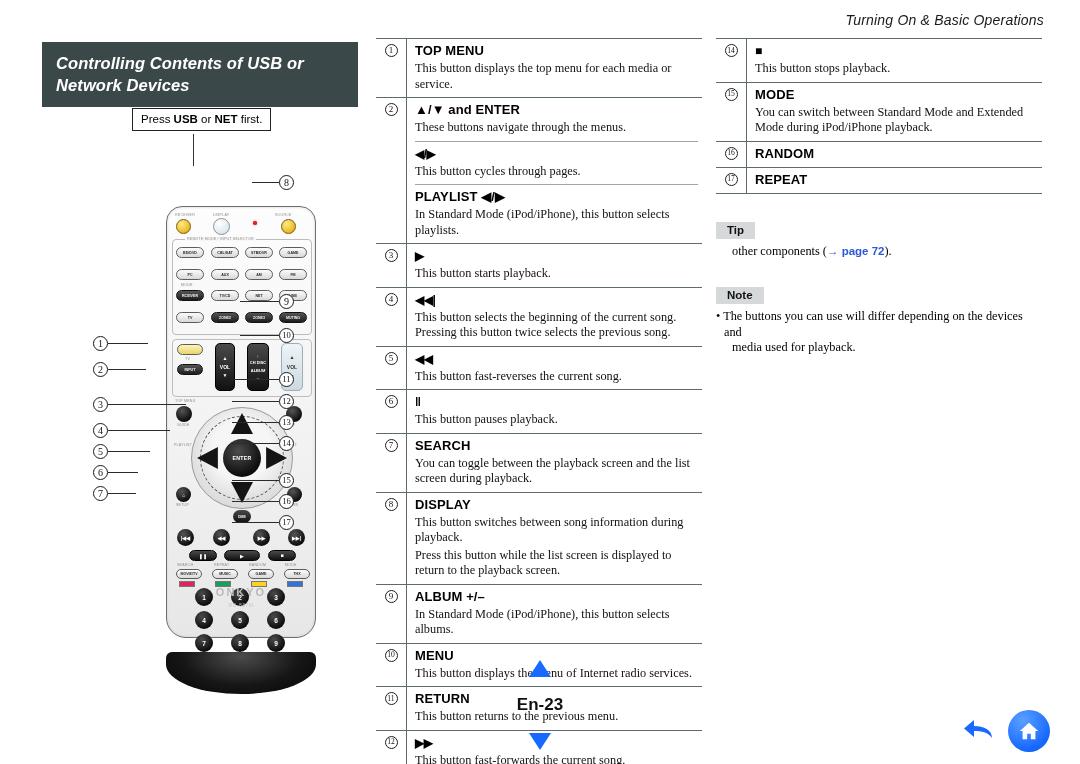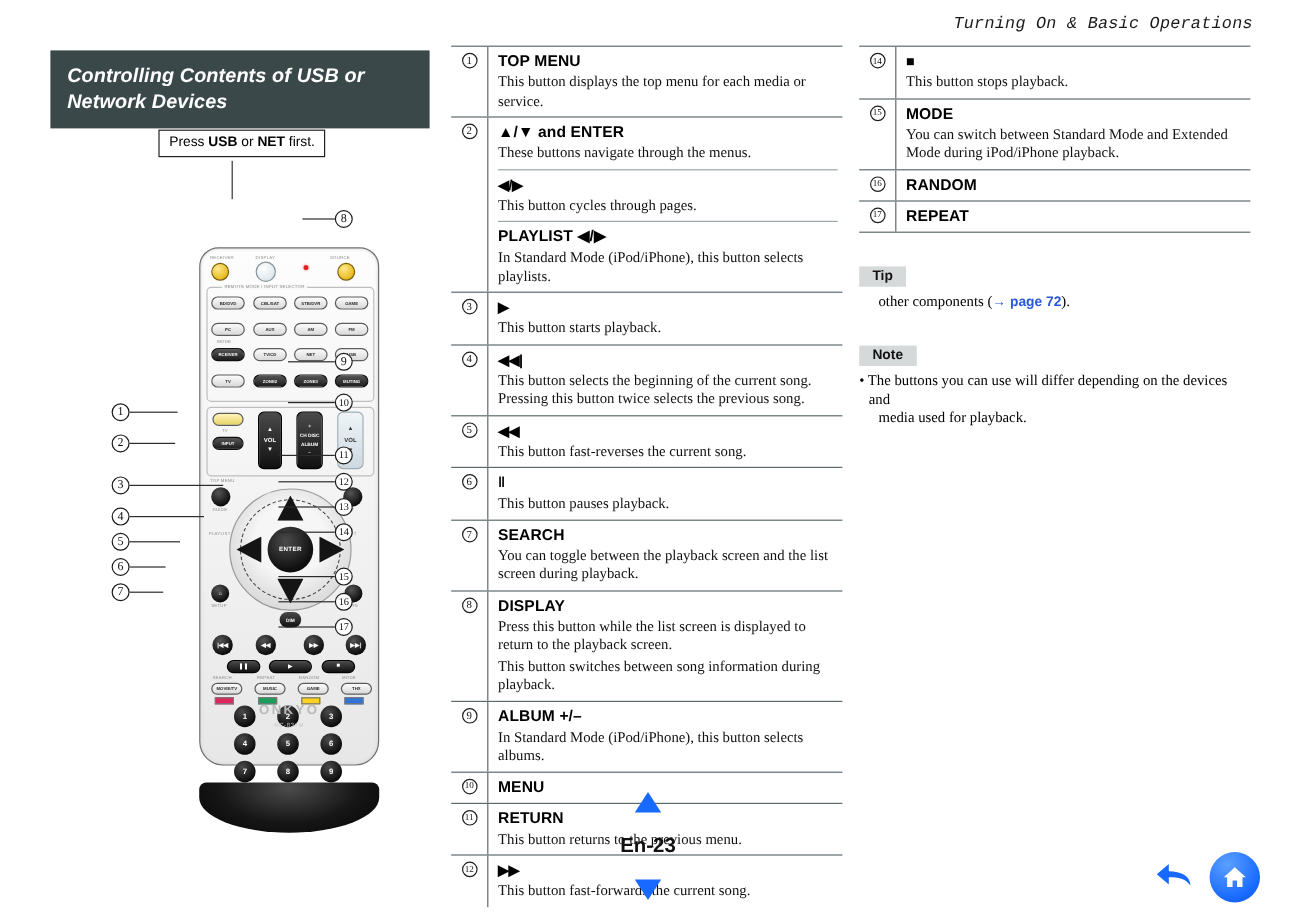--- a/index.html
+++ b/index.html
@@ -8,21 +8,21 @@
     background: #ffffff;
     font-family: "Liberation Serif", serif;
     color: #000;
     overflow: hidden;
   }
   .page { position: relative; width: 1080px; height: 764px; }
 
   
   .running-head {
     position: absolute; top: 12px; right: 36px;
-    font-family: Liberation Mono, monospace;
+    font-family: Liberation Sans, sans-serif;
     font-style: italic; font-size: 14px; color: #1a1a1a;
     letter-spacing: .2px;
     margin-left: 40px;
   }
 
   
   .col-left { position: absolute; left: 42px; top: 42px; width: 316px; }
   .section-title {
     background: #3b484a; color: #fff;
     font-family: "Liberation Sans", sans-serif;
@@ -462,22 +462,22 @@
       </div>
     </div>
 
     <div class="rowgrp">
       <div class="row">
         <div class="numcell">
           <div class="numcirc">8</div>
         </div>
         <div class="bodycell">
           <div class="btnname">DISPLAY</div>
+          <div class="desc">This button switches between song information during playback.</div>
           <div class="desc">Press this button while the list screen is displayed to return to the playback screen.</div>
-          <div class="desc">This button switches between song information during playback.</div>
         </div>
       </div>
     </div>
 
     <div class="rowgrp">
       <div class="row">
         <div class="numcell">
           <div class="numcirc">9</div>
         </div>
         <div class="bodycell">
@@ -487,20 +487,21 @@
       </div>
     </div>
 
     <div class="rowgrp">
       <div class="row">
         <div class="numcell">
           <div class="numcirc two">10</div>
         </div>
         <div class="bodycell">
           <div class="btnname">MENU</div>
+          <div class="desc">This button displays the menu of Internet radio services.</div>
         </div>
       </div>
     </div>
 
     <div class="rowgrp">
       <div class="row">
         <div class="numcell">
           <div class="numcirc two">11</div>
         </div>
         <div class="bodycell">

